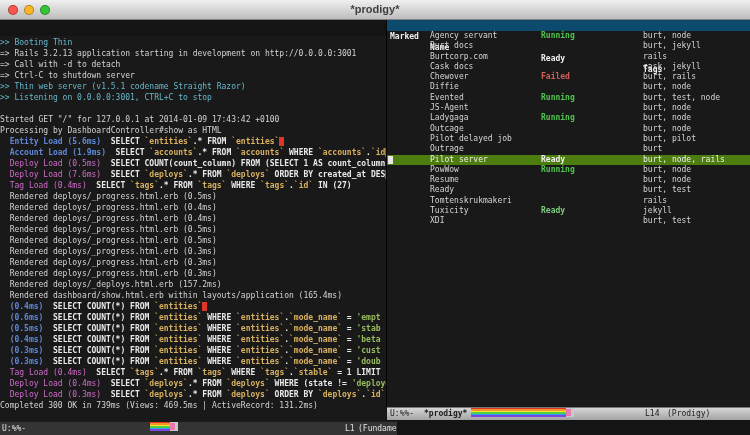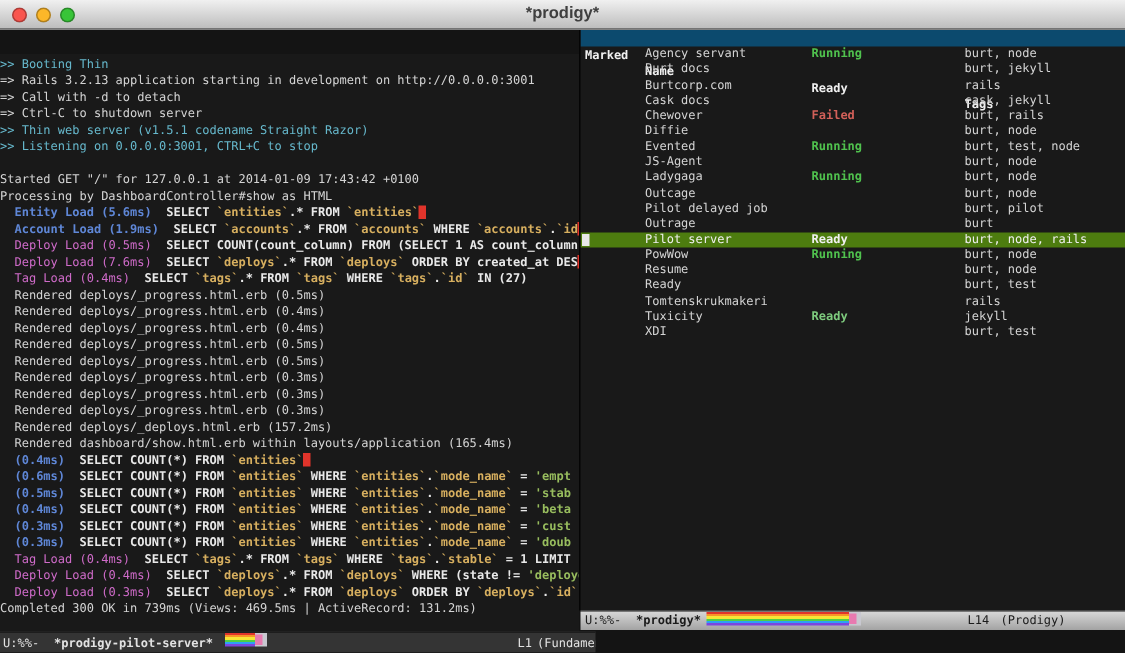--- a/index.html
+++ b/index.html
@@ -143,21 +143,20 @@
       <div class="prow"><span class="c-name">Resume</span><span class="c-status st-none"></span><span class="c-tags">burt, node</span></div>
       <div class="prow"><span class="c-name">Ready</span><span class="c-status st-none"></span><span class="c-tags">burt, test</span></div>
       <div class="prow"><span class="c-name">Tomtenskrukmakeri</span><span class="c-status st-none"></span><span class="c-tags">rails</span></div>
       <div class="prow"><span class="c-name">Tuxicity</span><span class="c-status st-ready">Ready</span><span class="c-tags">jekyll</span></div>
       <div class="prow"><span class="c-name">XDI</span><span class="c-status st-none"></span><span class="c-tags">burt, test</span></div>
     </div>
 </div>
 
 <div class="modeline modeline-left">
   <span class="ml-flags">U:%%-</span>
-  <span class="ml-buffer">*prodigy-pilot-server*</span>
   <span class="nyan"><i class="rainbow"></i><i class="cat"></i></span>
   <span class="ml-line">L1</span>
   <span class="ml-mode">(Fundamen</span>
 </div>
 
 <div class="modeline modeline-right">
   <span class="ml-flags">U:%%-</span>
   <span class="ml-buffer">*prodigy*</span>
   <span class="nyan"><i class="rainbow"></i><i class="cat"></i></span>
   <span class="ml-line">L14</span>

